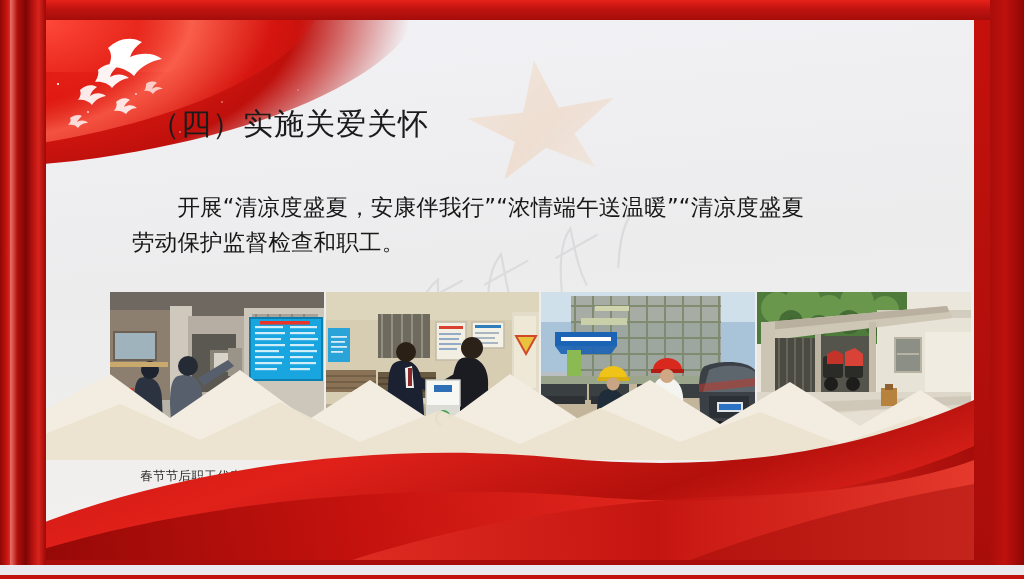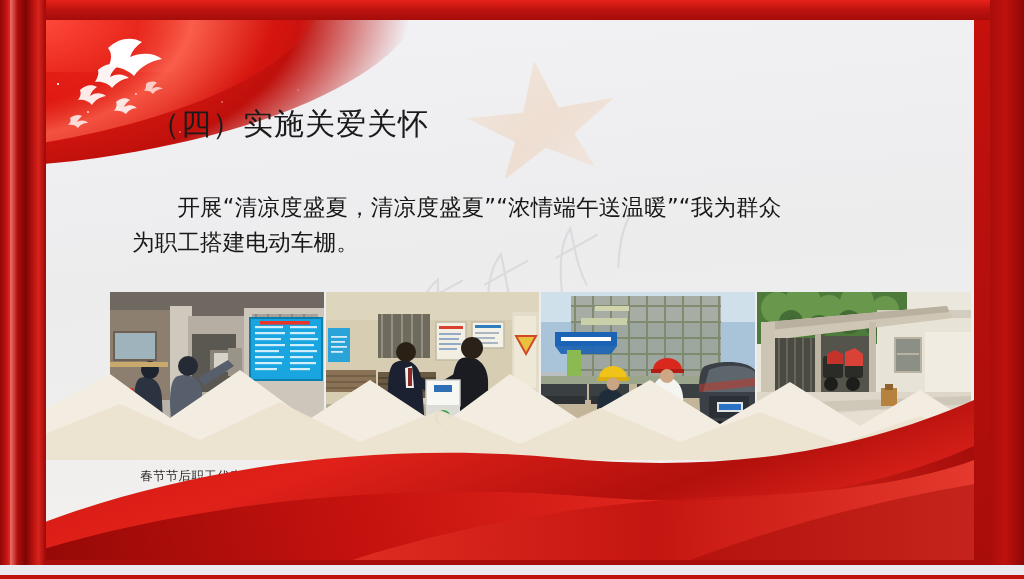--- a/index.html
+++ b/index.html
@@ -190,22 +190,22 @@
         <path d="M116 46 L164 40"></path>
         <path d="M182 90 C190 60 200 36 216 26 C212 50 208 66 210 84"></path>
         <path d="M192 48 L238 42"></path>
         <path d="M246 80 C256 58 266 42 280 34"></path>
       </g>
     </svg>
 
     <div id="title">（四）实施关爱关怀</div>
 
     <div id="body">
-      <div class="ln">　　开展“清凉度盛夏，清凉度盛夏”“浓情端午送温暖”“我为群众</div>
-      <div class="ln">为职工搭建电动车棚。</div>
+      <div class="ln">　　开展“清凉度盛夏，安康伴我行”“浓情端午送温暖”“清凉度盛夏</div>
+      <div class="ln">劳动保护监督检查和职工。</div>
     </div>
 
     <div id="photos">
 
       <div class="ph">
         <svg class="sky" viewBox="0 0 214 155" preserveAspectRatio="none">
           <rect width="214" height="155" fill="#b9b2a6"></rect>
           <rect x="0" y="0" width="214" height="26" fill="#6e6861"></rect>
           <rect x="0" y="18" width="70" height="90" fill="#8d7f6f"></rect>
           <rect x="4" y="40" width="42" height="28" fill="#9fb3bd"></rect>

